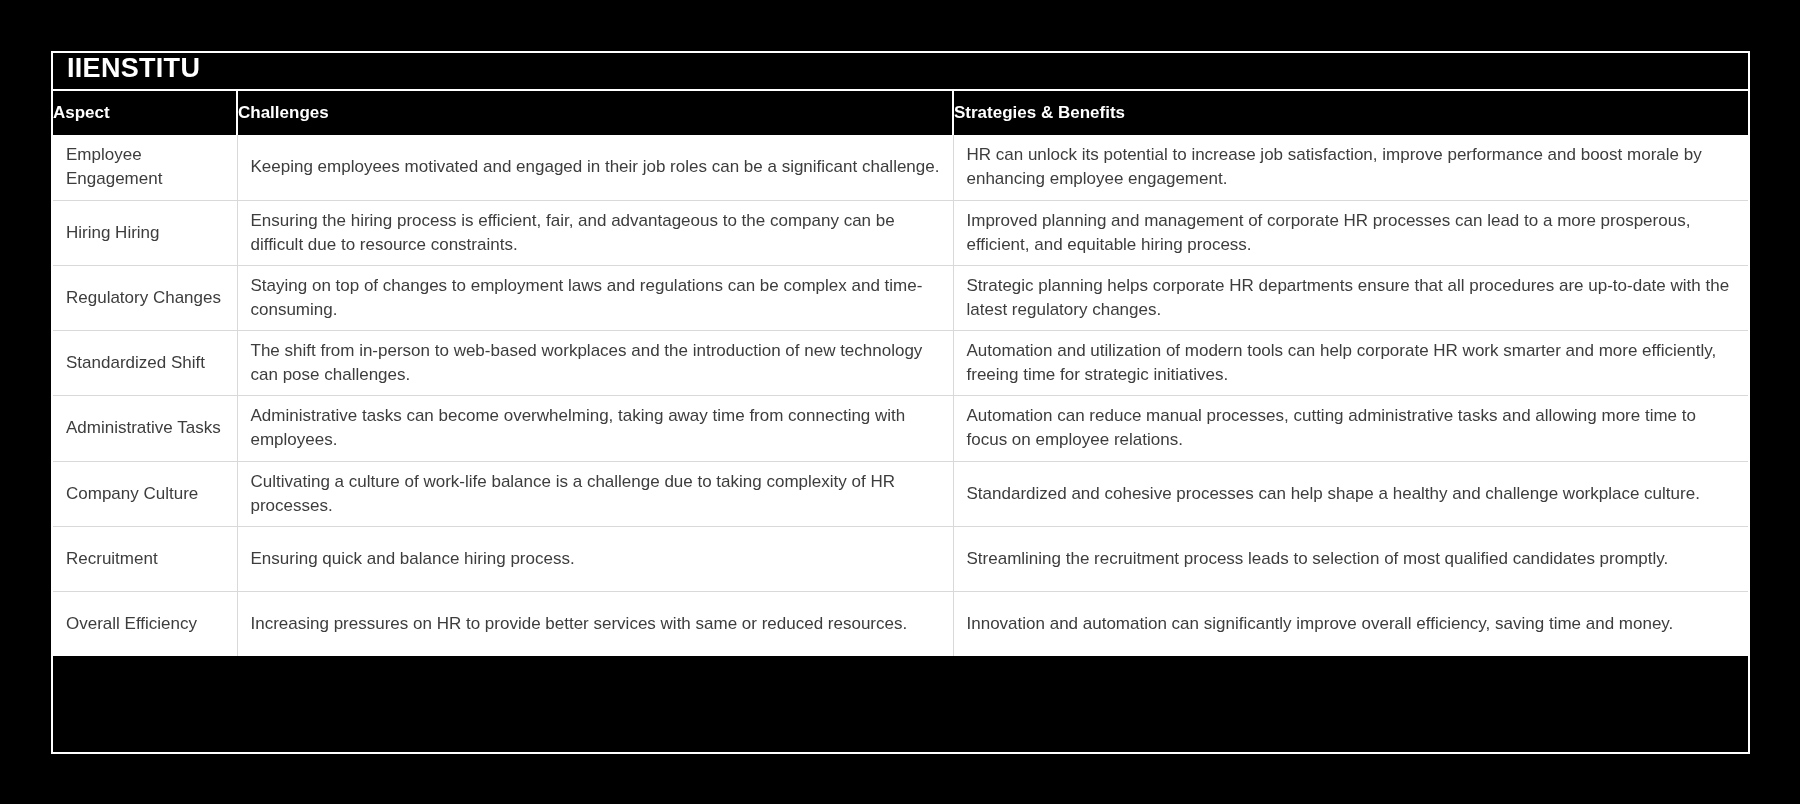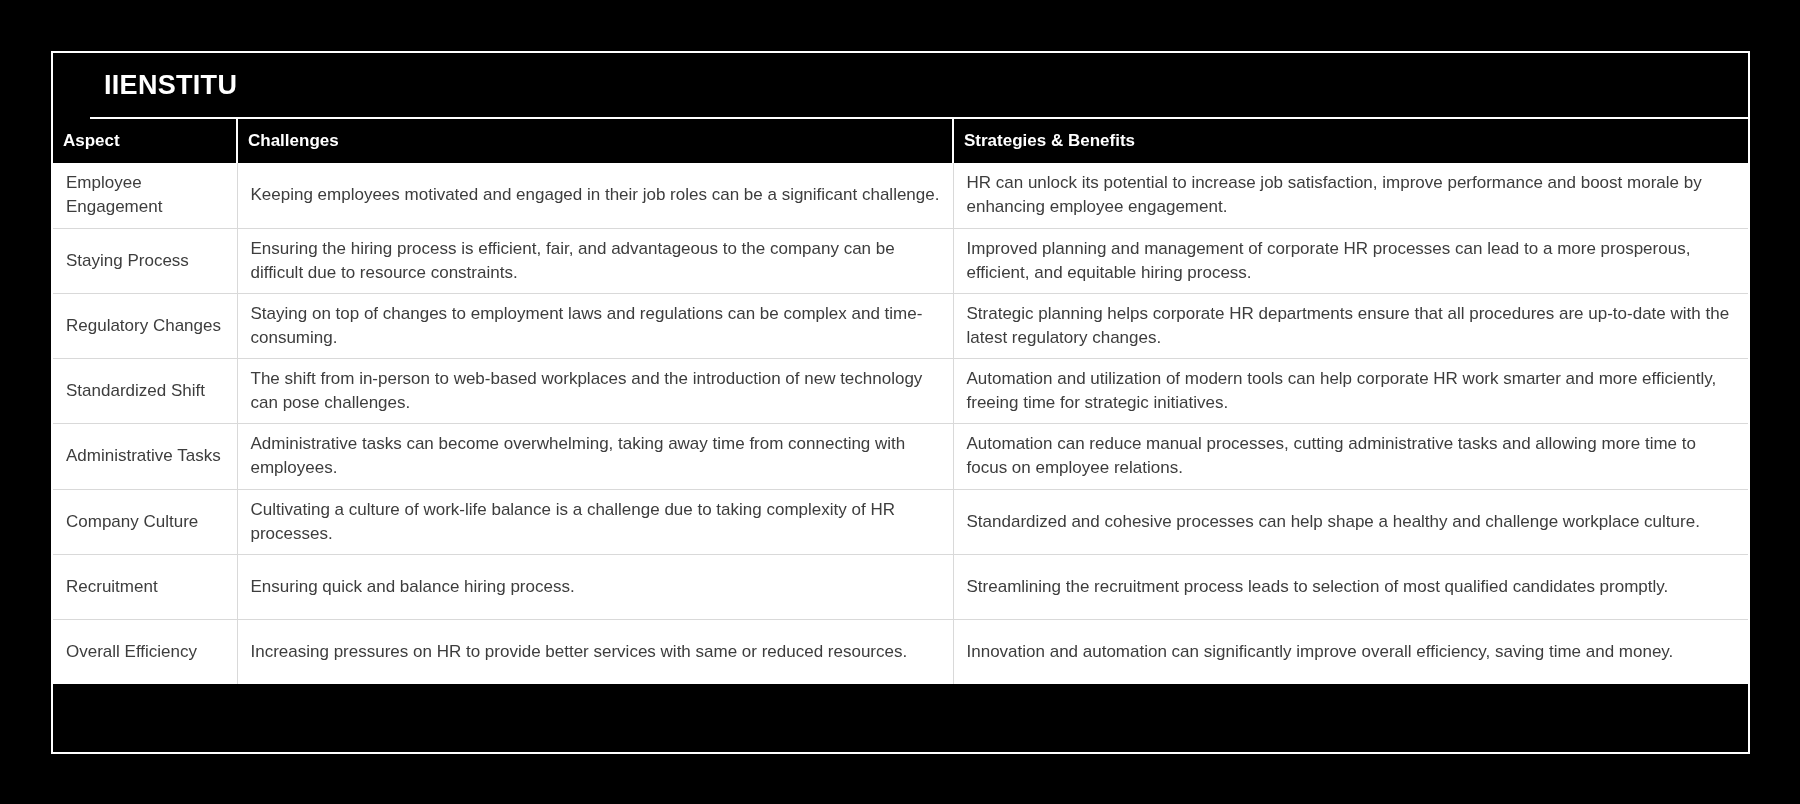--- a/index.html
+++ b/index.html
@@ -21,47 +21,46 @@
   }
   .card {
     position: absolute;
     left: 51px; top: 51px;
     width: 1699px; height: 703px;
     background: var(--header-bg);
     border: 2px solid var(--card-border);
     overflow: hidden;
   }
   .title-band {
-    height: 66px;
+    height: 38px;
     border-bottom: 2px solid var(--card-border);
     display: flex;
-    align-items: center;
+    align-items: flex-start;
     padding: 0 14px;
-    margin-left: 37px;
   }
   .title {
     color: var(--header-text);
     font-size: 27px;
     font-weight: 700;
     letter-spacing: 0.3px;
   }
   table.data {
     width: 100%;
     border-collapse: collapse;
     table-layout: fixed;
   }
   table.data thead tr { height: 44px; }
   table.data th {
     background: var(--header-bg);
     color: var(--header-text);
     font-size: 17px;
     font-weight: 700;
     text-align: left;
     vertical-align: middle;
-    padding: 0 10px;
+    padding: 0 0;
     border-left: 2px solid var(--card-border);
   }
   table.data th:first-child { border-left: none; }
   table.data td {
     background: var(--body-bg);
     color: var(--body-text);
     font-size: 17px;
     line-height: 1.42;
     vertical-align: middle;
     padding: 8px 13px;
@@ -95,21 +94,21 @@
         <th>Strategies &amp; Benefits</th>
       </tr>
     </thead>
     <tbody>
         <tr>
     <td>Employee Engagement</td>
     <td>Keeping employees motivated and engaged in their job roles can be a significant challenge.</td>
     <td>HR can unlock its potential to increase job satisfaction, improve performance and boost morale by enhancing employee engagement.</td>
   </tr>
         <tr>
-    <td>Staying Process</td>
+    <td>Hiring Hiring</td>
     <td>Ensuring the hiring process is efficient, fair, and advantageous to the company can be difficult due to resource constraints.</td>
     <td>Improved planning and management of corporate HR processes can lead to a more prosperous, efficient, and equitable hiring process.</td>
   </tr>
         <tr>
     <td>Regulatory Changes</td>
     <td>Staying on top of changes to employment laws and regulations can be complex and time-consuming.</td>
     <td>Strategic planning helps corporate HR departments ensure that all procedures are up-to-date with the latest regulatory changes.</td>
   </tr>
         <tr>
     <td>Standardized Shift</td>

